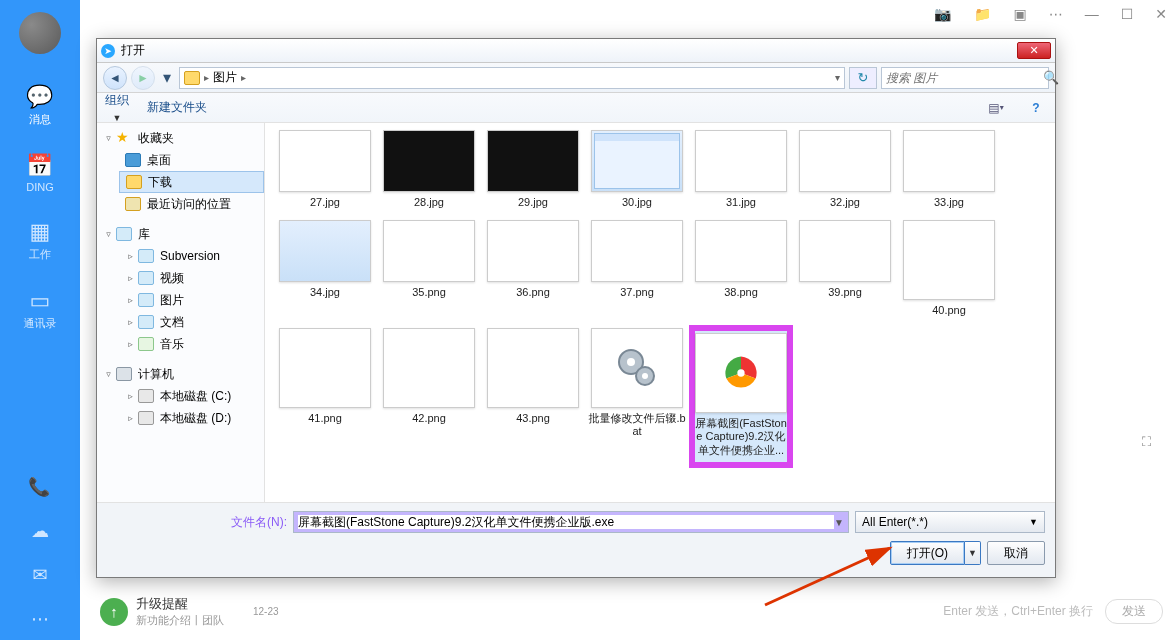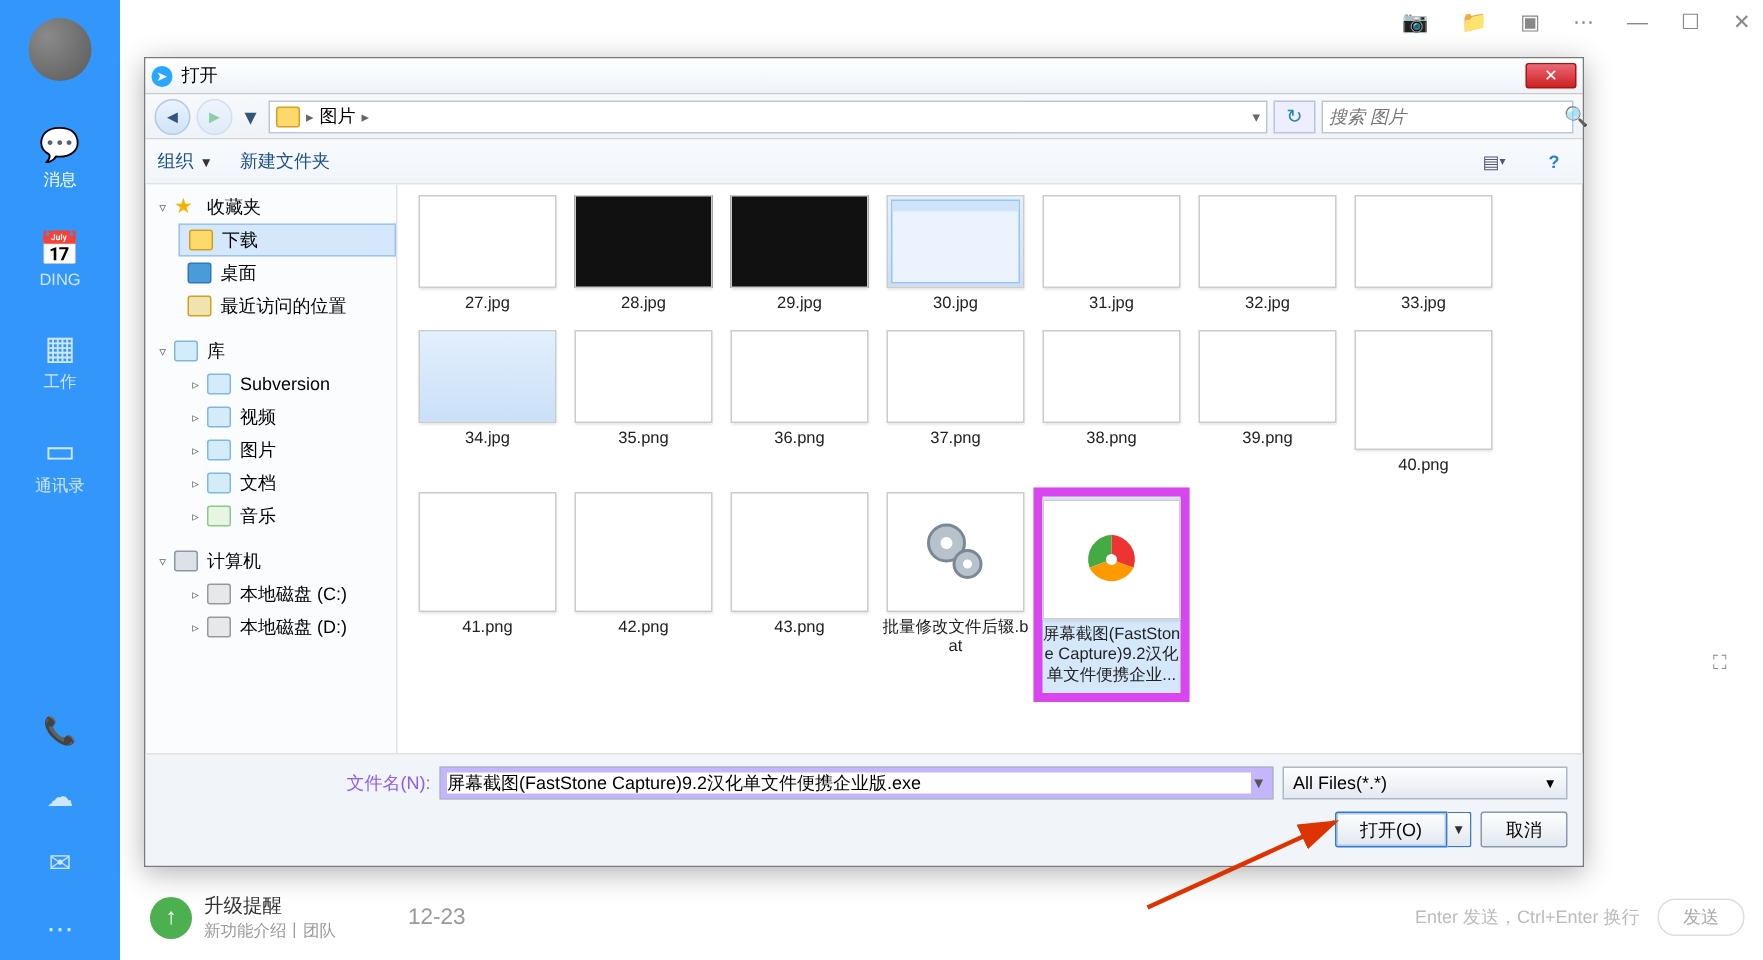--- a/index.html
+++ b/index.html
@@ -35,21 +35,21 @@
 .nav-drop{width:16px;display:flex;align-items:center;justify-content:center;color:#357;}
 .path { flex: 1; height: 22px; border: 1px solid #b9c6d6; background: #fff; display: flex; align-items: center; padding: 0 4px; font-size: 12px; gap: 4px; }
 .path .fld{width:16px;height:14px;background:#ffd96b;border:1px solid #d4a020;border-radius:2px;}
 .path .chev{color:#666;font-size:10px;}
 .refresh { width: 28px; height: 22px; border: 1px solid #b9c6d6; background: #eef; display:flex;align-items:center;justify-content:center;color:#28a;font-size:13px;cursor:pointer;}
 .search { width: 168px; height: 22px; border: 1px solid #b9c6d6; display: flex; align-items: center; padding: 0 4px; background:#fff;}
 .search input { border: none; outline: none; flex: 1; font-size: 12px; font-style: italic; color: #888; background:transparent;}
 .search .mag{color:#6a8;font-size:13px;}
 
 .dlg-toolbar { height: 30px; border-bottom: 1px solid #e2e2e2; display: flex; align-items: center; padding: 0 8px; font-size: 12px; gap: 18px; color: #1a4e8a; background: linear-gradient(#f8fafd,#f1f5fa);}
-.dlg-toolbar .tb-item { display: flex; align-items: center; gap: 4px; cursor: pointer; }
+.dlg-toolbar .tb-item { display: flex; align-items: center; gap: 4px; cursor: pointer; flex-direction: column; }
 .dlg-toolbar .spacer { flex: 1; }
 .tb-ic{width:22px;height:18px;display:flex;align-items:center;justify-content:center;color:#557;border:1px solid transparent;border-radius:2px;cursor:pointer;}
 
 .dlg-body { flex: 1; display: flex; overflow: hidden; }
 
 
 .tree { width: 168px; border-right: 1px solid #e2e2e2; overflow-y: auto; font-size: 12px; padding: 4px 0; background:#fbfcfe;}
 .tree-group { margin-bottom: 4px; }
 .tree-row { display: flex; align-items: center; height: 22px; padding-left: 6px; cursor: pointer; white-space: nowrap; gap: 2px;}
 .tree-row.sel { background: #d5e8fb; border:1px solid #9cc3ea; }
@@ -91,21 +91,21 @@
 
 
 .arrow { position: absolute; left: 760px; top: 540px; width: 150px; height: 70px; pointer-events: none; }
 
 
 .chat-foot { position: absolute; left: 100px; bottom: 12px; right: 12px; display: flex; align-items: center; gap: 12px; }
 .update-banner { display: flex; align-items: center; gap: 8px; }
 .update-ic { width: 28px; height: 28px; border-radius: 50%; background: #4caf50; color: #fff; display: flex; align-items: center; justify-content: center; font-size: 15px; }
 .update-txt .t1 { font-size: 13px; color: #333; }
 .update-txt .t2 { font-size: 11px; color: #999; font-family: Liberation Mono, monospace; }
-.update-date { font-size: 15px; color: #999; margin-left: 40px; }
+.update-date { font-size: 10px; color: #999; margin-left: 21px; }
 .chat-foot .spacer { flex: 1; }
 .send-hint { font-size: 12px; color: #bbb; }
 .send-btn { padding: 3px 16px; border: 1px solid #ddd; border-radius: 12px; font-size: 12px; color: #aaa; cursor: pointer; }
 
 
 .th-win{border:1px solid #9cc3ea;background:#eaf3ff;width:86px;height:56px;margin:2px auto;position:relative;}
 .th-win::before{content:"";position:absolute;left:0;right:0;top:0;height:7px;background:#cfe3fb;}
 .th-gear{position:relative;}
 .th-gear svg{width:48px;height:48px;}
 </style>
@@ -190,27 +190,27 @@
 
   <div class="dlg-body">
     <div class="tree">
       <div class="tree-group">
         <div class="tree-row">
           <span class="tree-exp">▿</span>
             <span class="tree-ic star">★</span>
           <span>收藏夹</span>
         </div>
         <div class="tree-child">
+          <div class="tree-row">
+              <span class="tree-ic desk"></span>
+              <span>桌面</span>
+            </div>
           <div class="tree-row sel">
               <span class="tree-ic"></span>
               <span>下载</span>
-            </div>
-          <div class="tree-row">
-              <span class="tree-ic desk"></span>
-              <span>桌面</span>
             </div>
           <div class="tree-row">
               <span class="tree-ic" style="background:#efe4b0"></span>
               <span>最近访问的位置</span>
             </div>
         </div>
       </div>
       <div class="tree-group" style="margin-top:8px">
         <div class="tree-row">
           <span class="tree-exp">▿</span>
@@ -366,21 +366,21 @@
   </div>
 
   <div class="dlg-foot">
     <div class="row1">
       <span class="lbl">文件名(N):</span>
       <div class="fname-combo">
         <input value="屏幕截图(FastStone Capture)9.2汉化单文件便携企业版.exe" style="">
         <span class="dd">▼</span>
       </div>
       <div class="filter">
-        <span>All Files(*.*)</span>
+        <span>All Enter(*.*)</span>
           <span style="font-size:9px">▼</span>
       </div>
     </div>
     <div class="row2">
       <div class="btn-split">
         <div class="btn primary">打开(O)</div>
         <div class="dd">▼</div>
       </div>
       <div class="btn">取消</div>
     </div>

